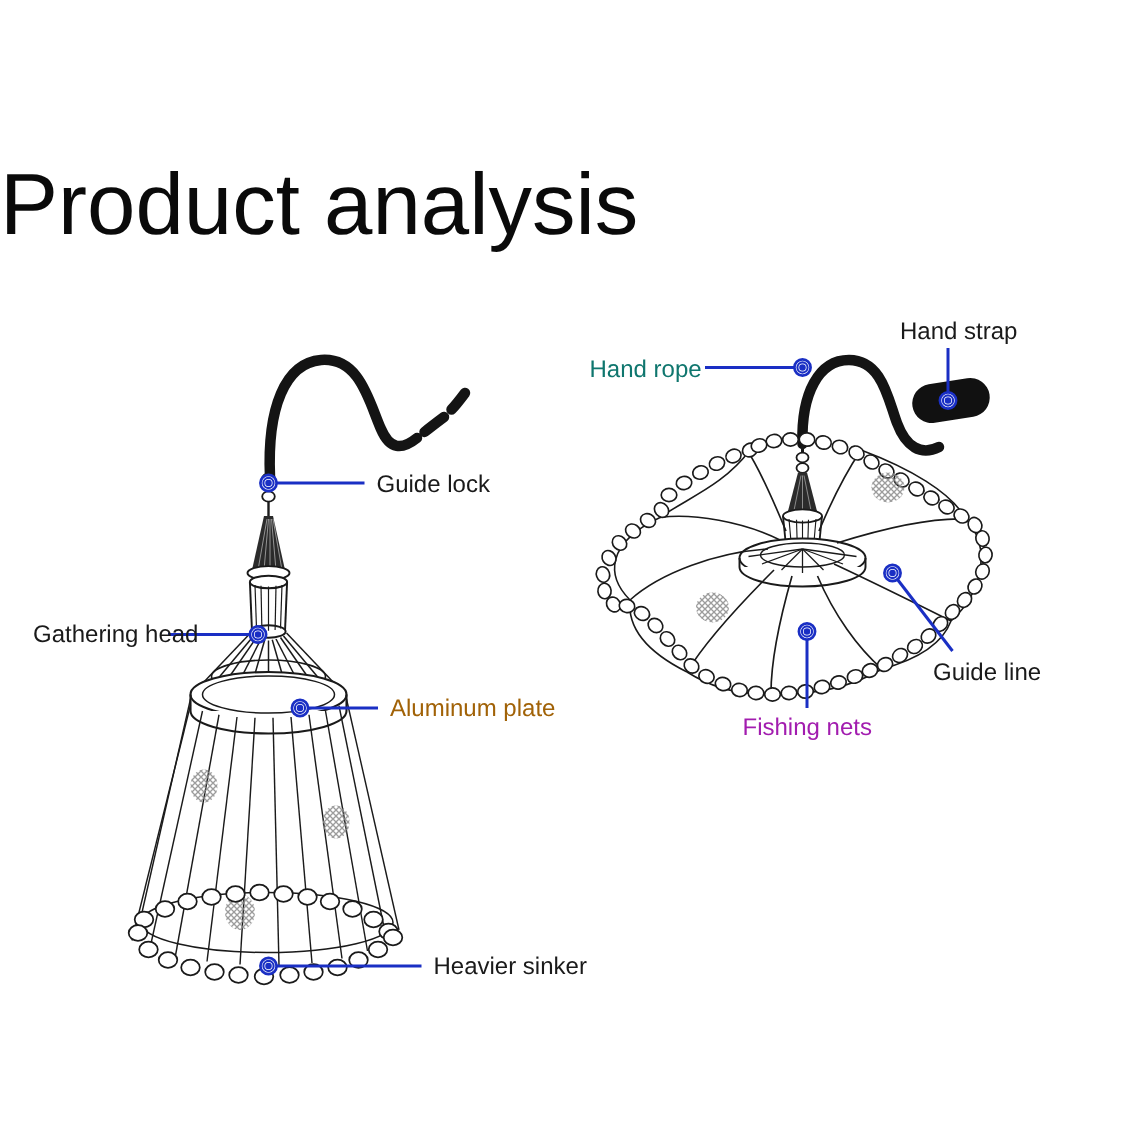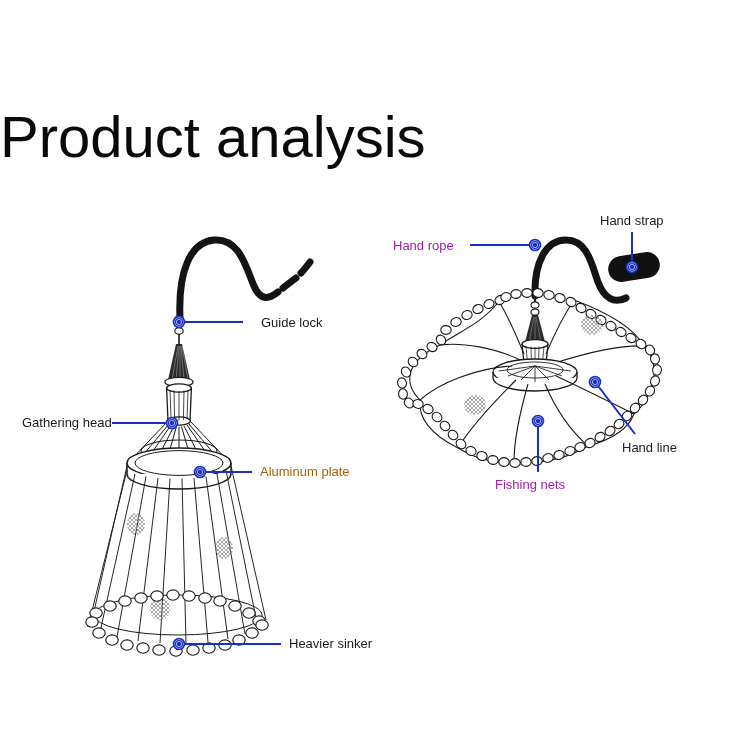--- a/index.html
+++ b/index.html
@@ -30,21 +30,21 @@
     margin-top: 20px;
   }
   #art {
     position: absolute;
     left: 0;
     top: 0;
   }
   .lbl {
     position: absolute;
     font-family: "Liberation Sans", sans-serif;
-    font-size: 13px;
+    font-size: 16px;
     color: #1a1a1a;
     white-space: nowrap;
     line-height: 1;
   }
 </style>
 </head>
 <body>
 
 <div id="page">
 
@@ -377,23 +377,23 @@
         <g>
           <line x1="538" y1="421" x2="538" y2="472" stroke="#1a2fc4" stroke-width="2"></line>
           <circle cx="538" cy="421" r="5.4" fill="#ffffff" stroke="#1a2fc4" stroke-width="1.8"></circle>
           <circle cx="538" cy="421" r="3.4" fill="#ffffff" stroke="#1a2fc4" stroke-width="1.4"></circle>
           <circle cx="538" cy="421" r="1.5" fill="#1a2fc4" stroke="#1a2fc4" stroke-width="1.4"></circle>
         </g>
       </g>
   </svg>
 
   <div id="label-layer">
-      <div class="lbl" style="left: 251px; top: 316px; color: rgb(26, 26, 26); margin-left: 10px;">Guide lock</div>
+      <div class="lbl" style="left: 251px; top: 316px; color: rgb(26, 26, 26);">Guide lock</div>
       <div class="lbl" style="left: 22px; top: 416px; color: rgb(26, 26, 26);">Gathering head</div>
       <div class="lbl" style="left: 260px; top: 465px; color: #a16207;">Aluminum plate</div>
       <div class="lbl" style="left: 289px; top: 637px; color: rgb(26, 26, 26);">Heavier sinker</div>
-      <div class="lbl" style="left: 393px; top: 239px; color: #a21caf;">Hand rope</div>
+      <div class="lbl" style="left: 393px; top: 239px; color: #0f766e;">Hand rope</div>
       <div class="lbl" style="left: 600px; top: 214px; color: rgb(26, 26, 26);">Hand strap</div>
-      <div class="lbl" style="left: 622px; top: 441px; color: rgb(26, 26, 26);">Hand line</div>
+      <div class="lbl" style="left: 622px; top: 441px; color: rgb(26, 26, 26);">Guide line</div>
       <div class="lbl" style="left: 495px; top: 478px; color: #a21caf;">Fishing nets</div>
     </div>
 
 </div>
 
 </body></html>

